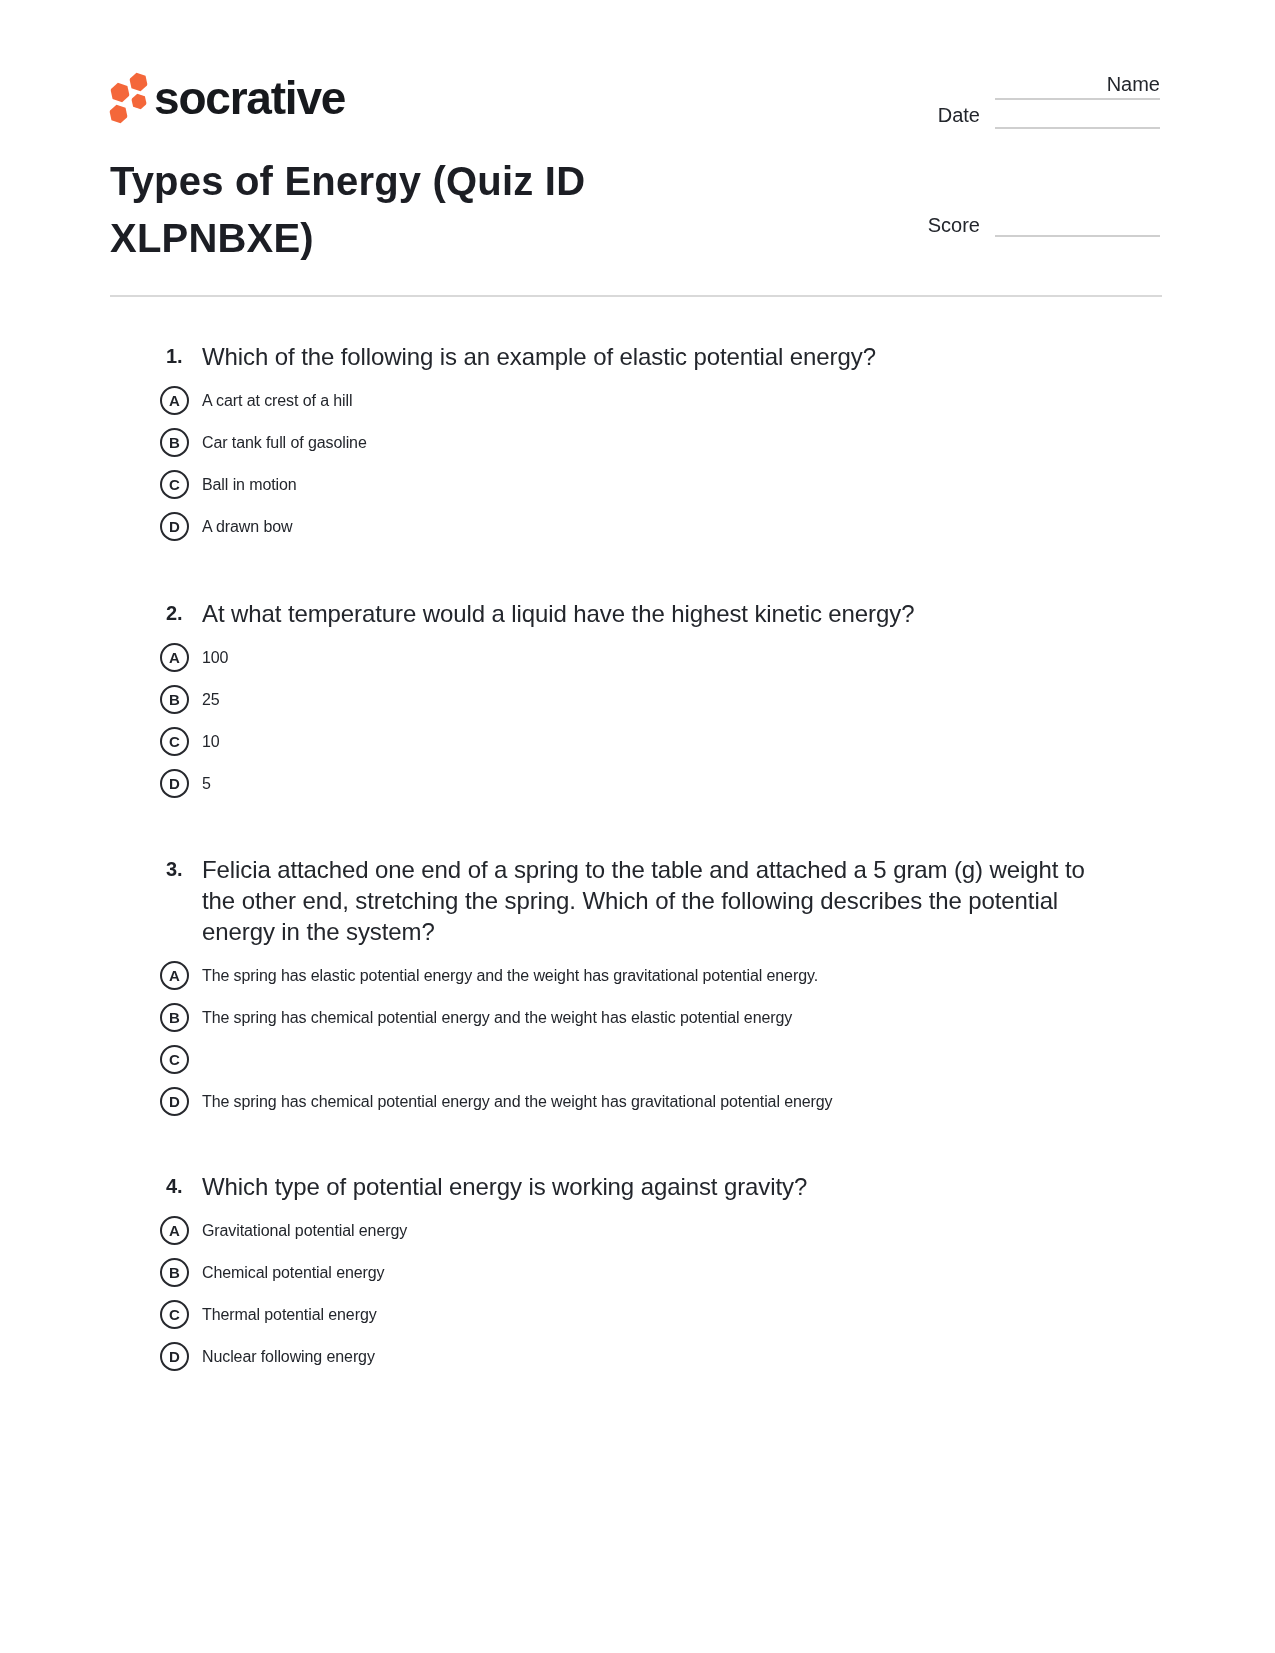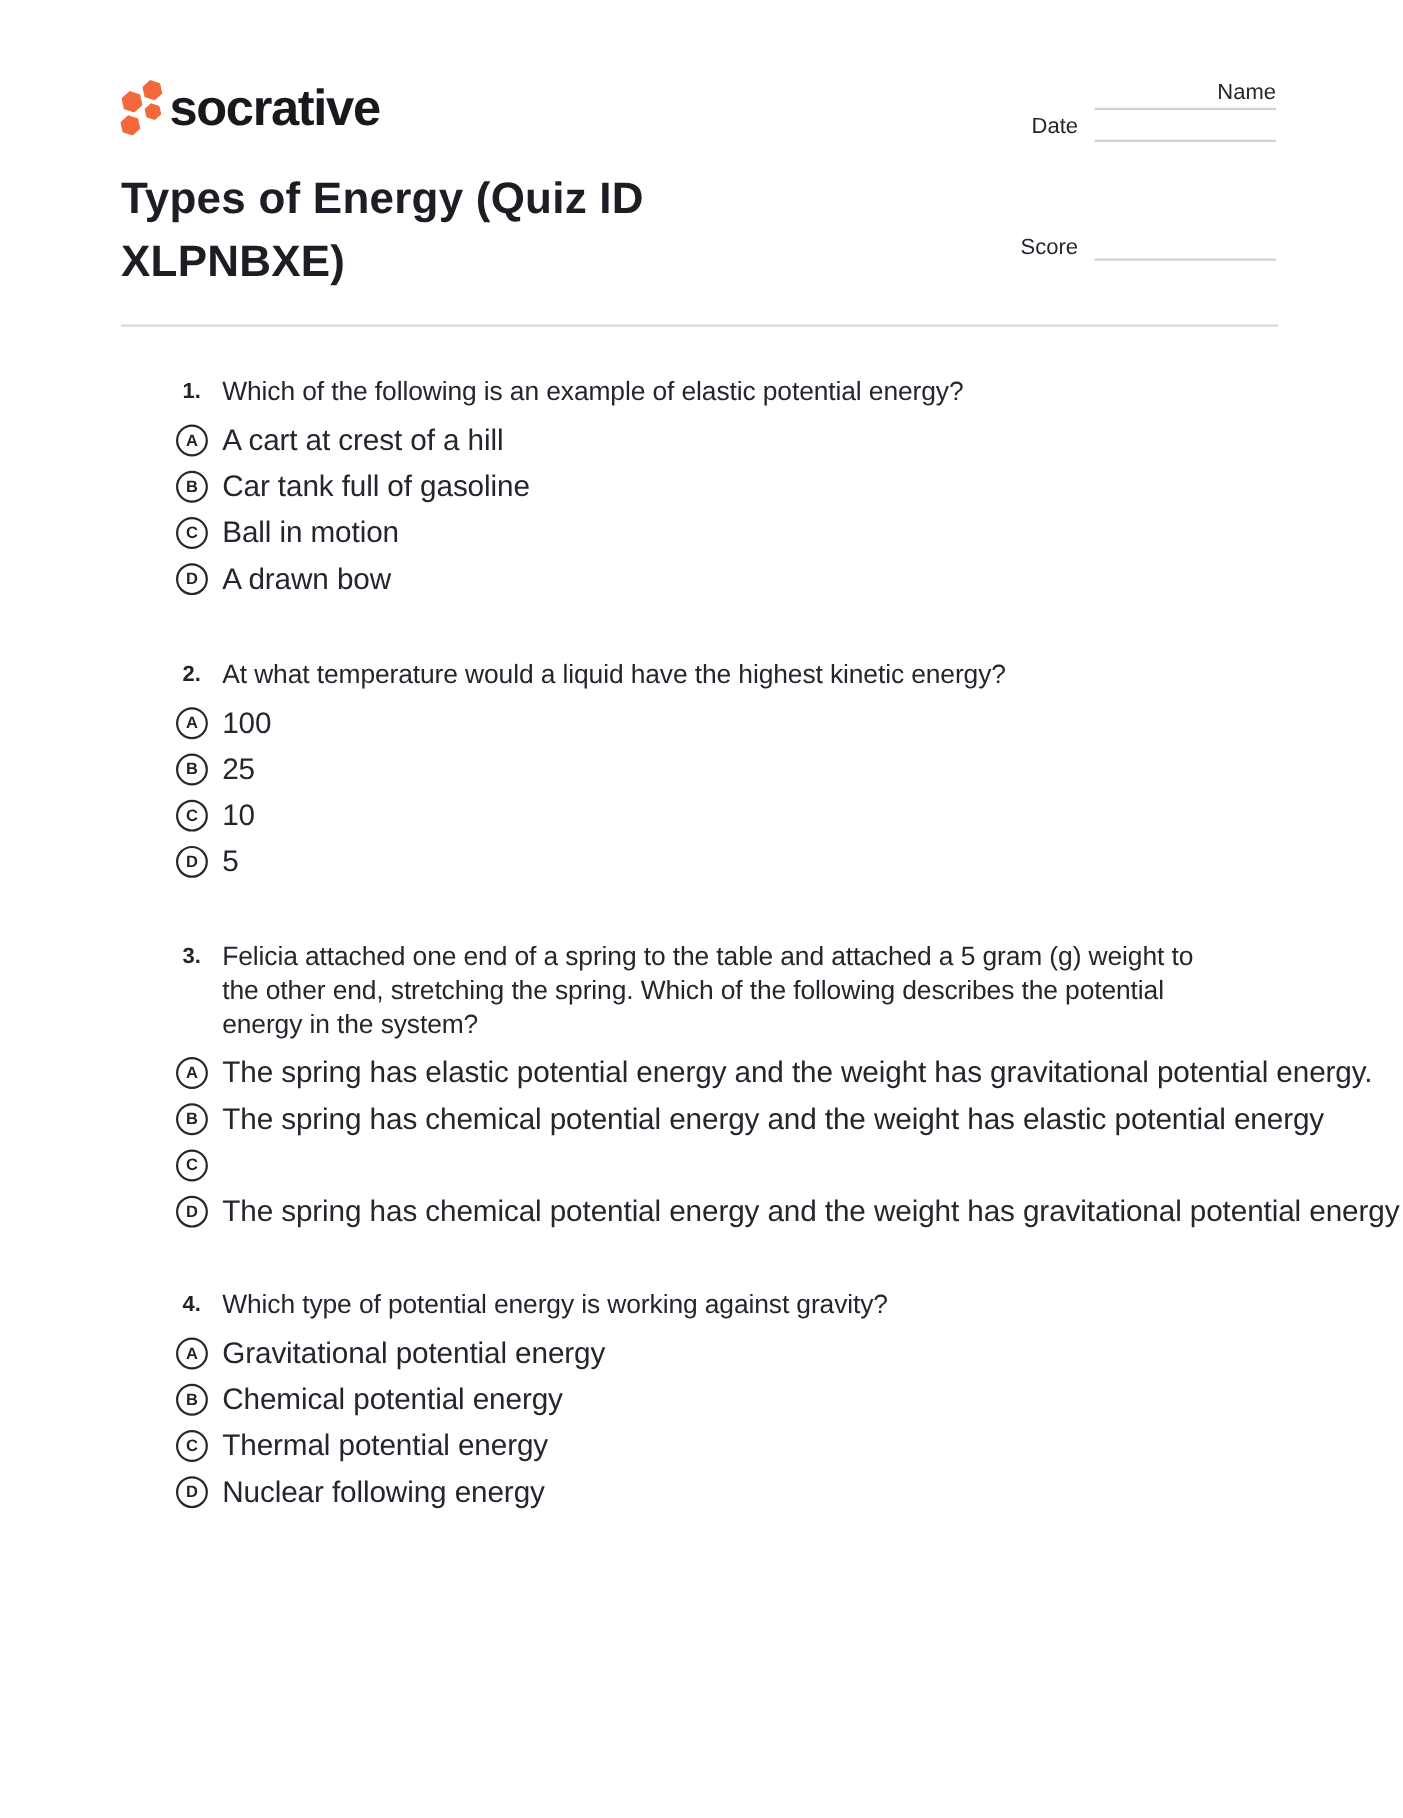--- a/index.html
+++ b/index.html
@@ -43,21 +43,21 @@
   .q-head{display:flex;}
   .q-num{flex:0 0 42px;box-sizing:border-box;padding-left:6px;font-weight:700;font-size:20px;line-height:31px;color:#1F2228;}
   .q-text{flex:1;max-width:890px;font-size:24px;line-height:31px;color:#23262C;letter-spacing:-0.1px;}
   .opt{display:flex;align-items:center;height:29px;margin-bottom:13px;}
   .opt-circle{
     box-sizing:border-box;flex:0 0 29px;width:29px;height:29px;margin-right:13px;
     border:2px solid #26282D;border-radius:50%;
     display:flex;align-items:center;justify-content:center;
     font-size:15px;font-weight:700;color:#1F2228;letter-spacing:0;
   }
-  .opt-text{font-size:27px;line-height:29px;color:#23262C;letter-spacing:-0.1px;white-space:nowrap;}
+  .opt-text{font-size:16px;line-height:29px;color:#23262C;letter-spacing:-0.1px;white-space:nowrap;}
 </style>
 </head>
 <body>
 
 <div class="page">
 
   <div class="logo">
     <div class="hexes">
       <span class="hex hex1"></span>
       <span class="hex hex2"></span>

